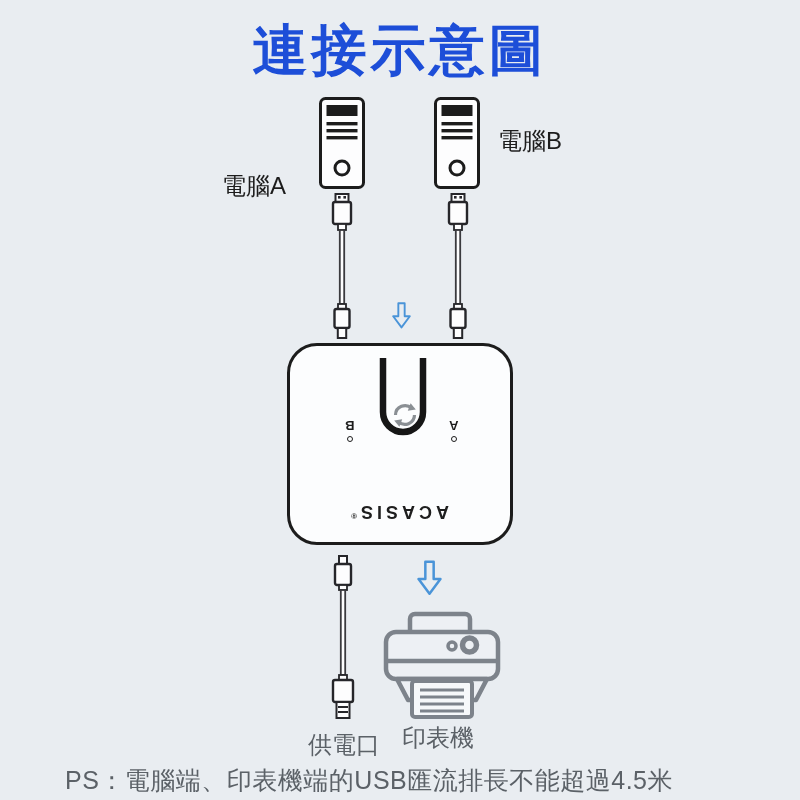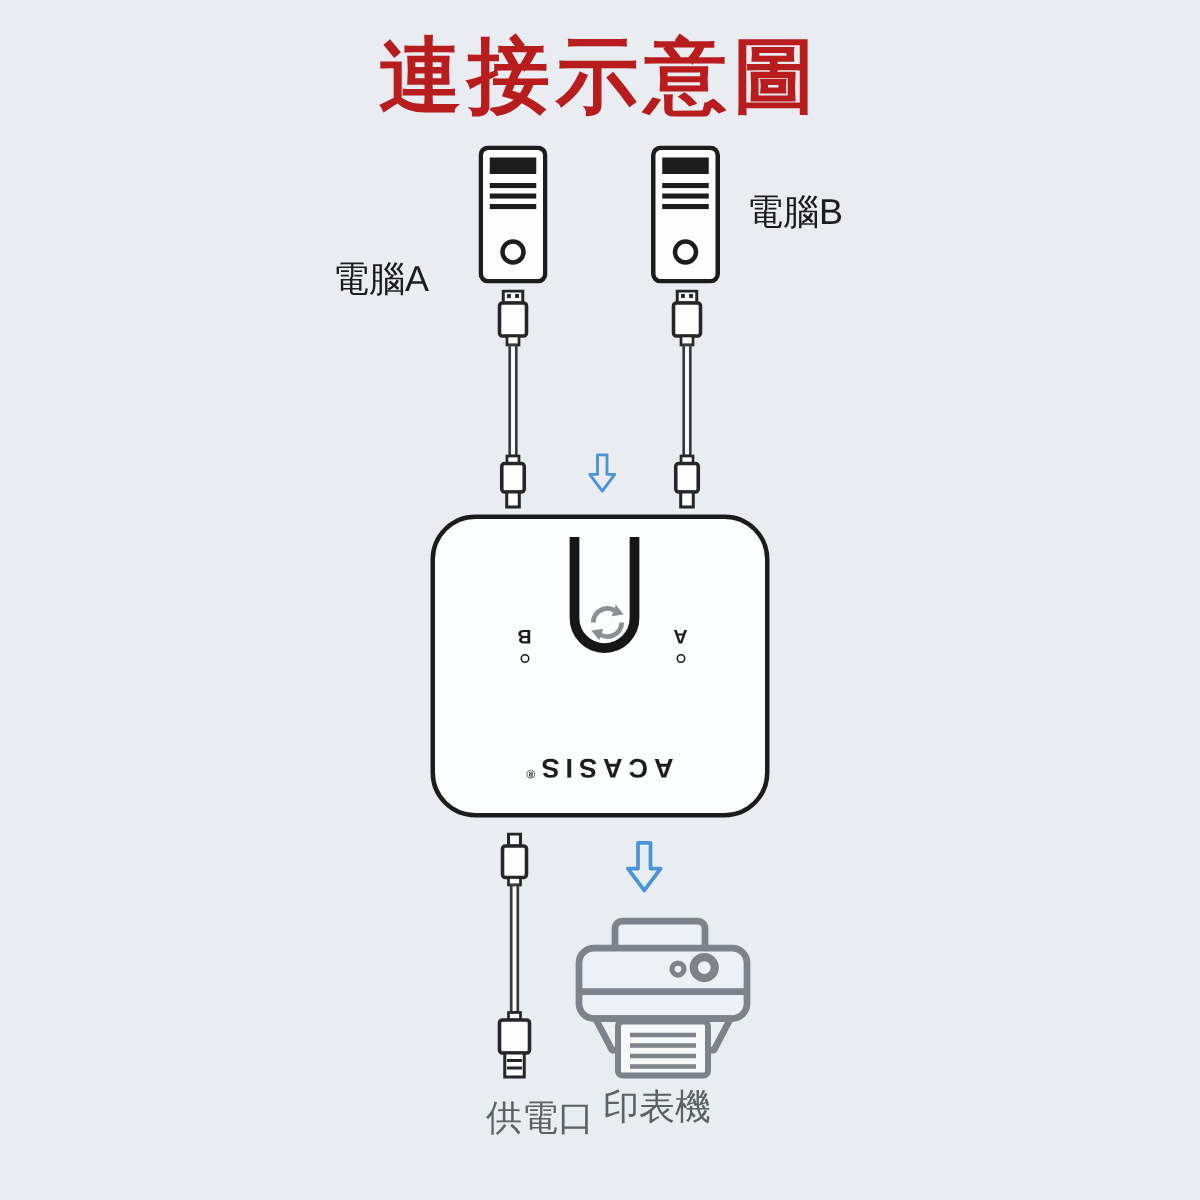--- a/index.html
+++ b/index.html
@@ -11,21 +11,21 @@
   }
   .stage{position:absolute;inset:0;}
   .abs{position:absolute;}
 
   
   .title{
     left:0;right:0;top:14px;
     text-align:center;
     font-size:55px;font-weight:bold;
     letter-spacing:4px;
-    color:#b91c1c;
+    color:#1d4ed8;
   }
 
   
   .comp-label{
     font-size:24px;color:#1c1c1c;font-weight:normal;
   }
   .comp-a{left:222px;top:139px;margin-top:31px;}
   .comp-b{left:498px;top:125px;}
 
   
@@ -54,21 +54,21 @@
   .brand{
     display:inline-block;
     transform:rotate(180deg);
     font-size:18px;font-weight:bold;color:#1e1e1e;
     letter-spacing:4px;
   }
   .brand .reg{font-size:8px;letter-spacing:0;vertical-align:7px;}
 
   
   .sub-label{font-size:24px;color:#5b6167;}
-  .power-label{left:324px;top:729px;}
+  .power-label{left:308px;top:729px;}
   .printer-label{left:402px;top:722px;font-family:Liberation Serif, serif;}
   .note{
     left:0;right:0;top:764px;
     padding-right:62px;
     text-align:center;
     font-size:25px;color:#5b6167;
     letter-spacing:0.5px;
   }
   svg{display:block;}
 </style>
@@ -176,14 +176,15 @@
     <rect x="31" y="70" width="60" height="36" rx="3" fill="#f6f8fa" stroke="#7d838b" stroke-width="4"></rect>
     <line x1="39" y1="79" x2="83" y2="79" stroke="#7d838b" stroke-width="3"></line>
     <line x1="39" y1="86" x2="83" y2="86" stroke="#7d838b" stroke-width="3"></line>
     <line x1="39" y1="93" x2="83" y2="93" stroke="#7d838b" stroke-width="3"></line>
     <line x1="39" y1="100" x2="83" y2="100" stroke="#7d838b" stroke-width="3"></line>
   </svg>
 
   <div class="abs sub-label power-label">供電口</div>
   <div class="abs sub-label printer-label">印表機</div>
 
+  <div class="abs note">PS：電腦端、印表機端的USB匯流排長不能超過4.5米</div>
 
 </div>
 
 </body></html>

